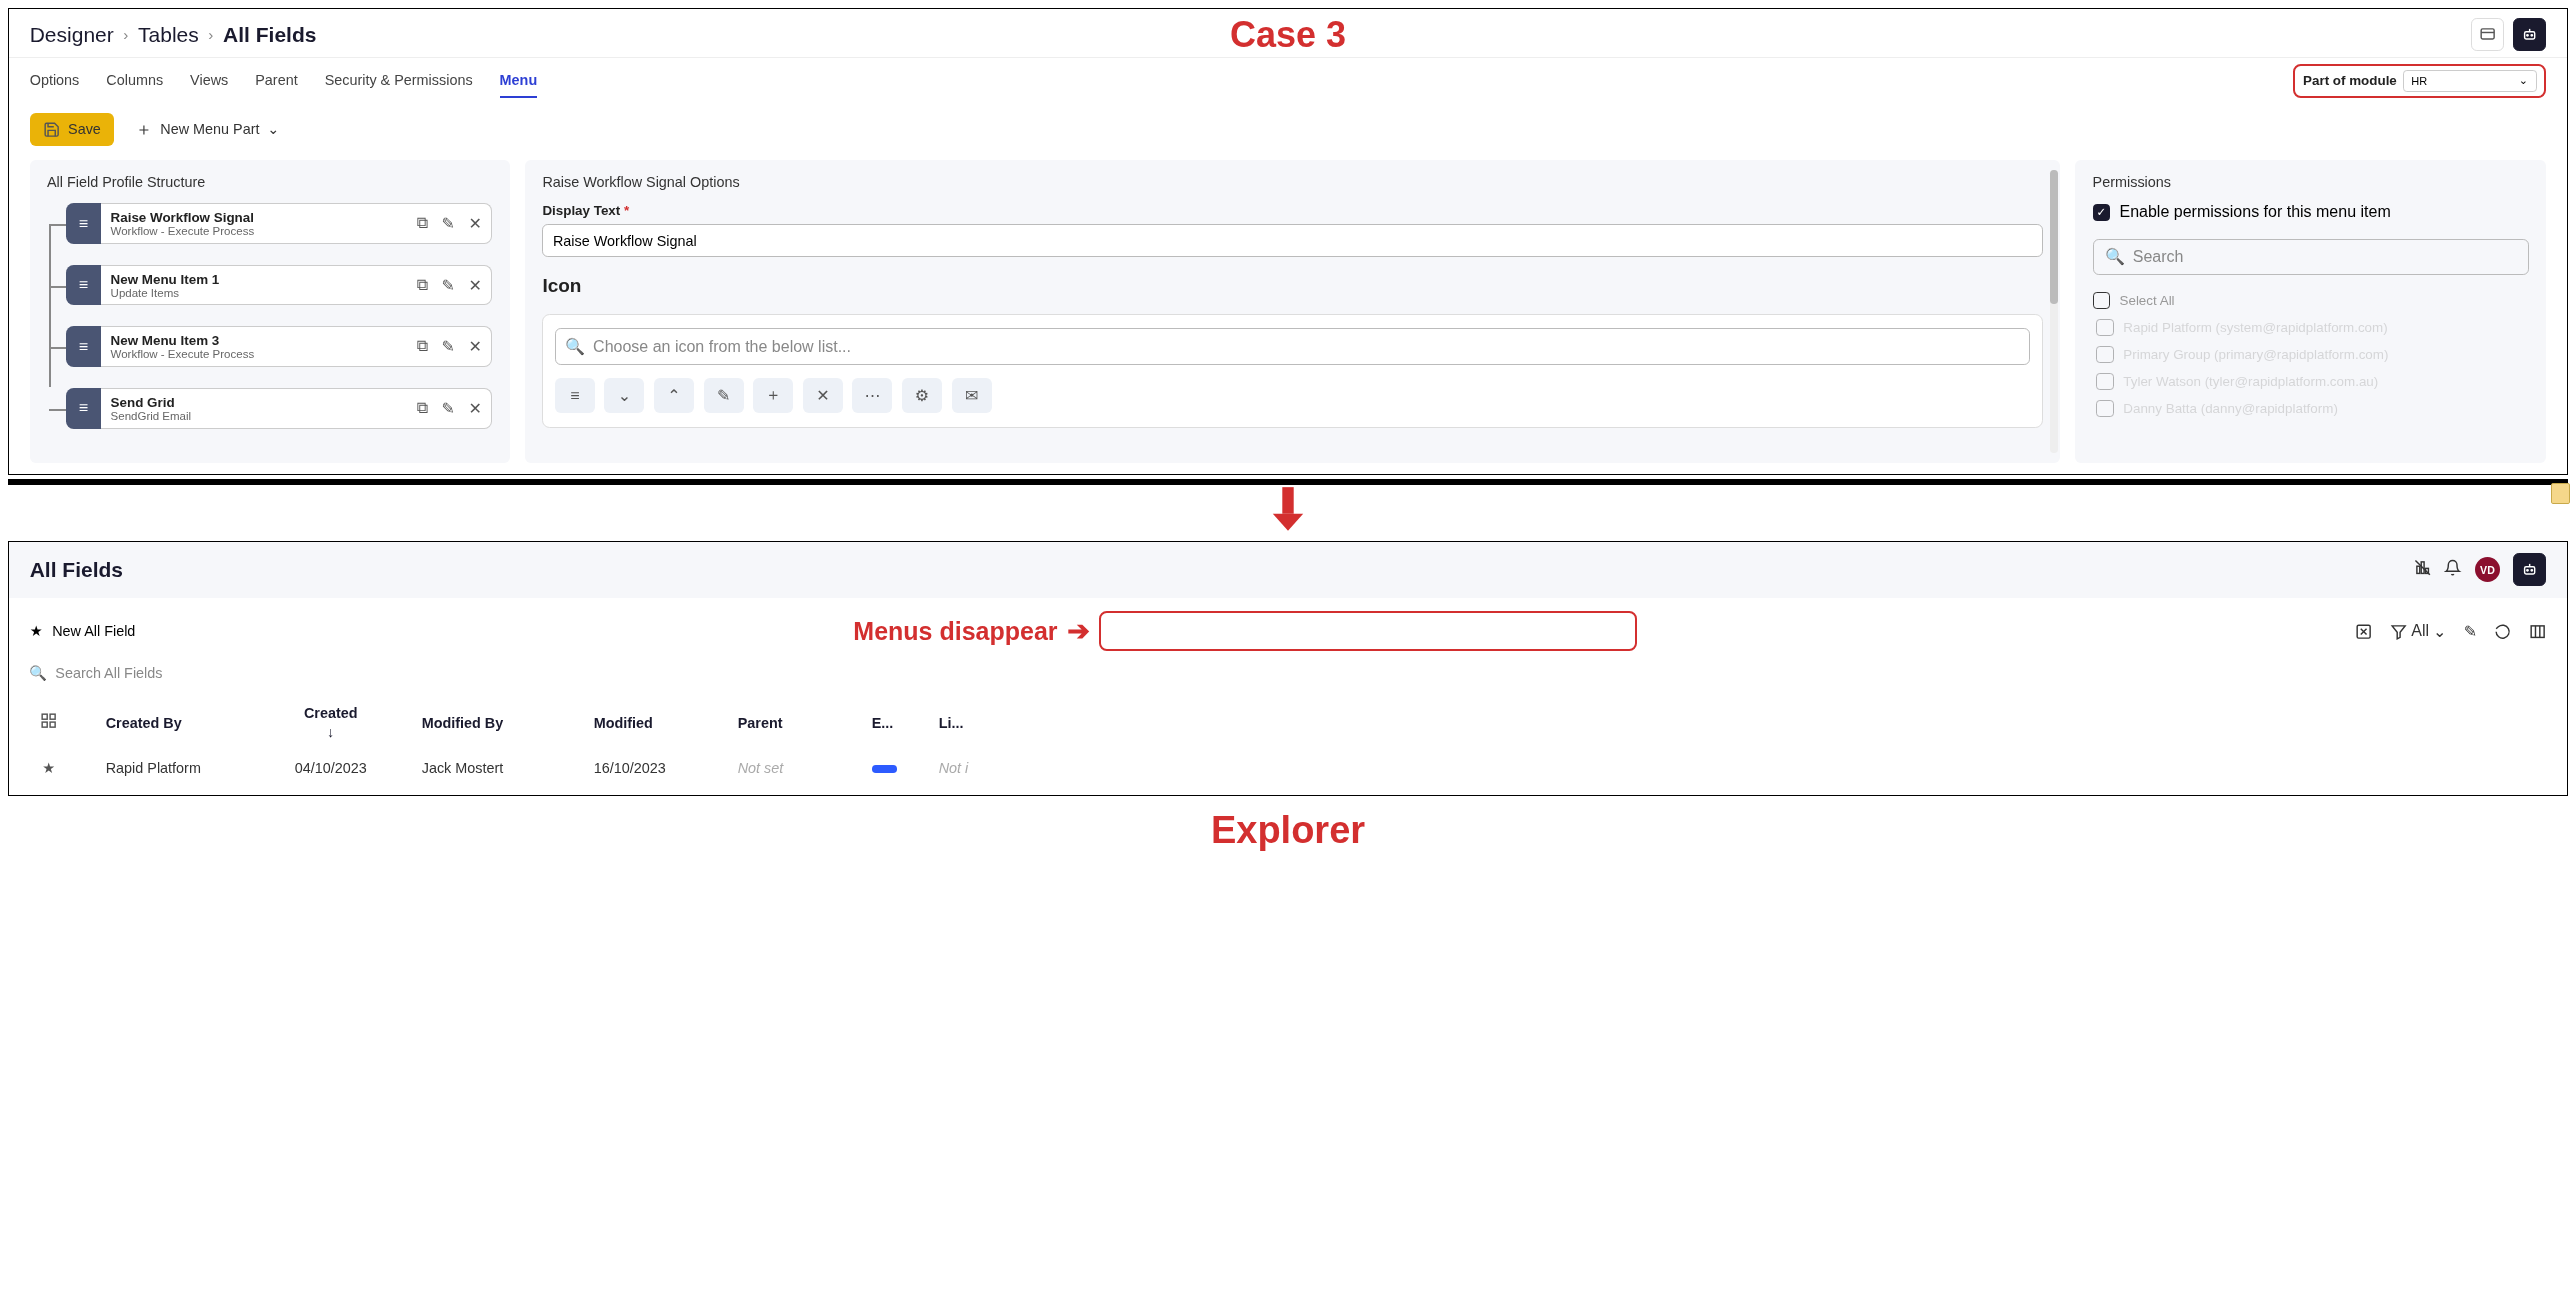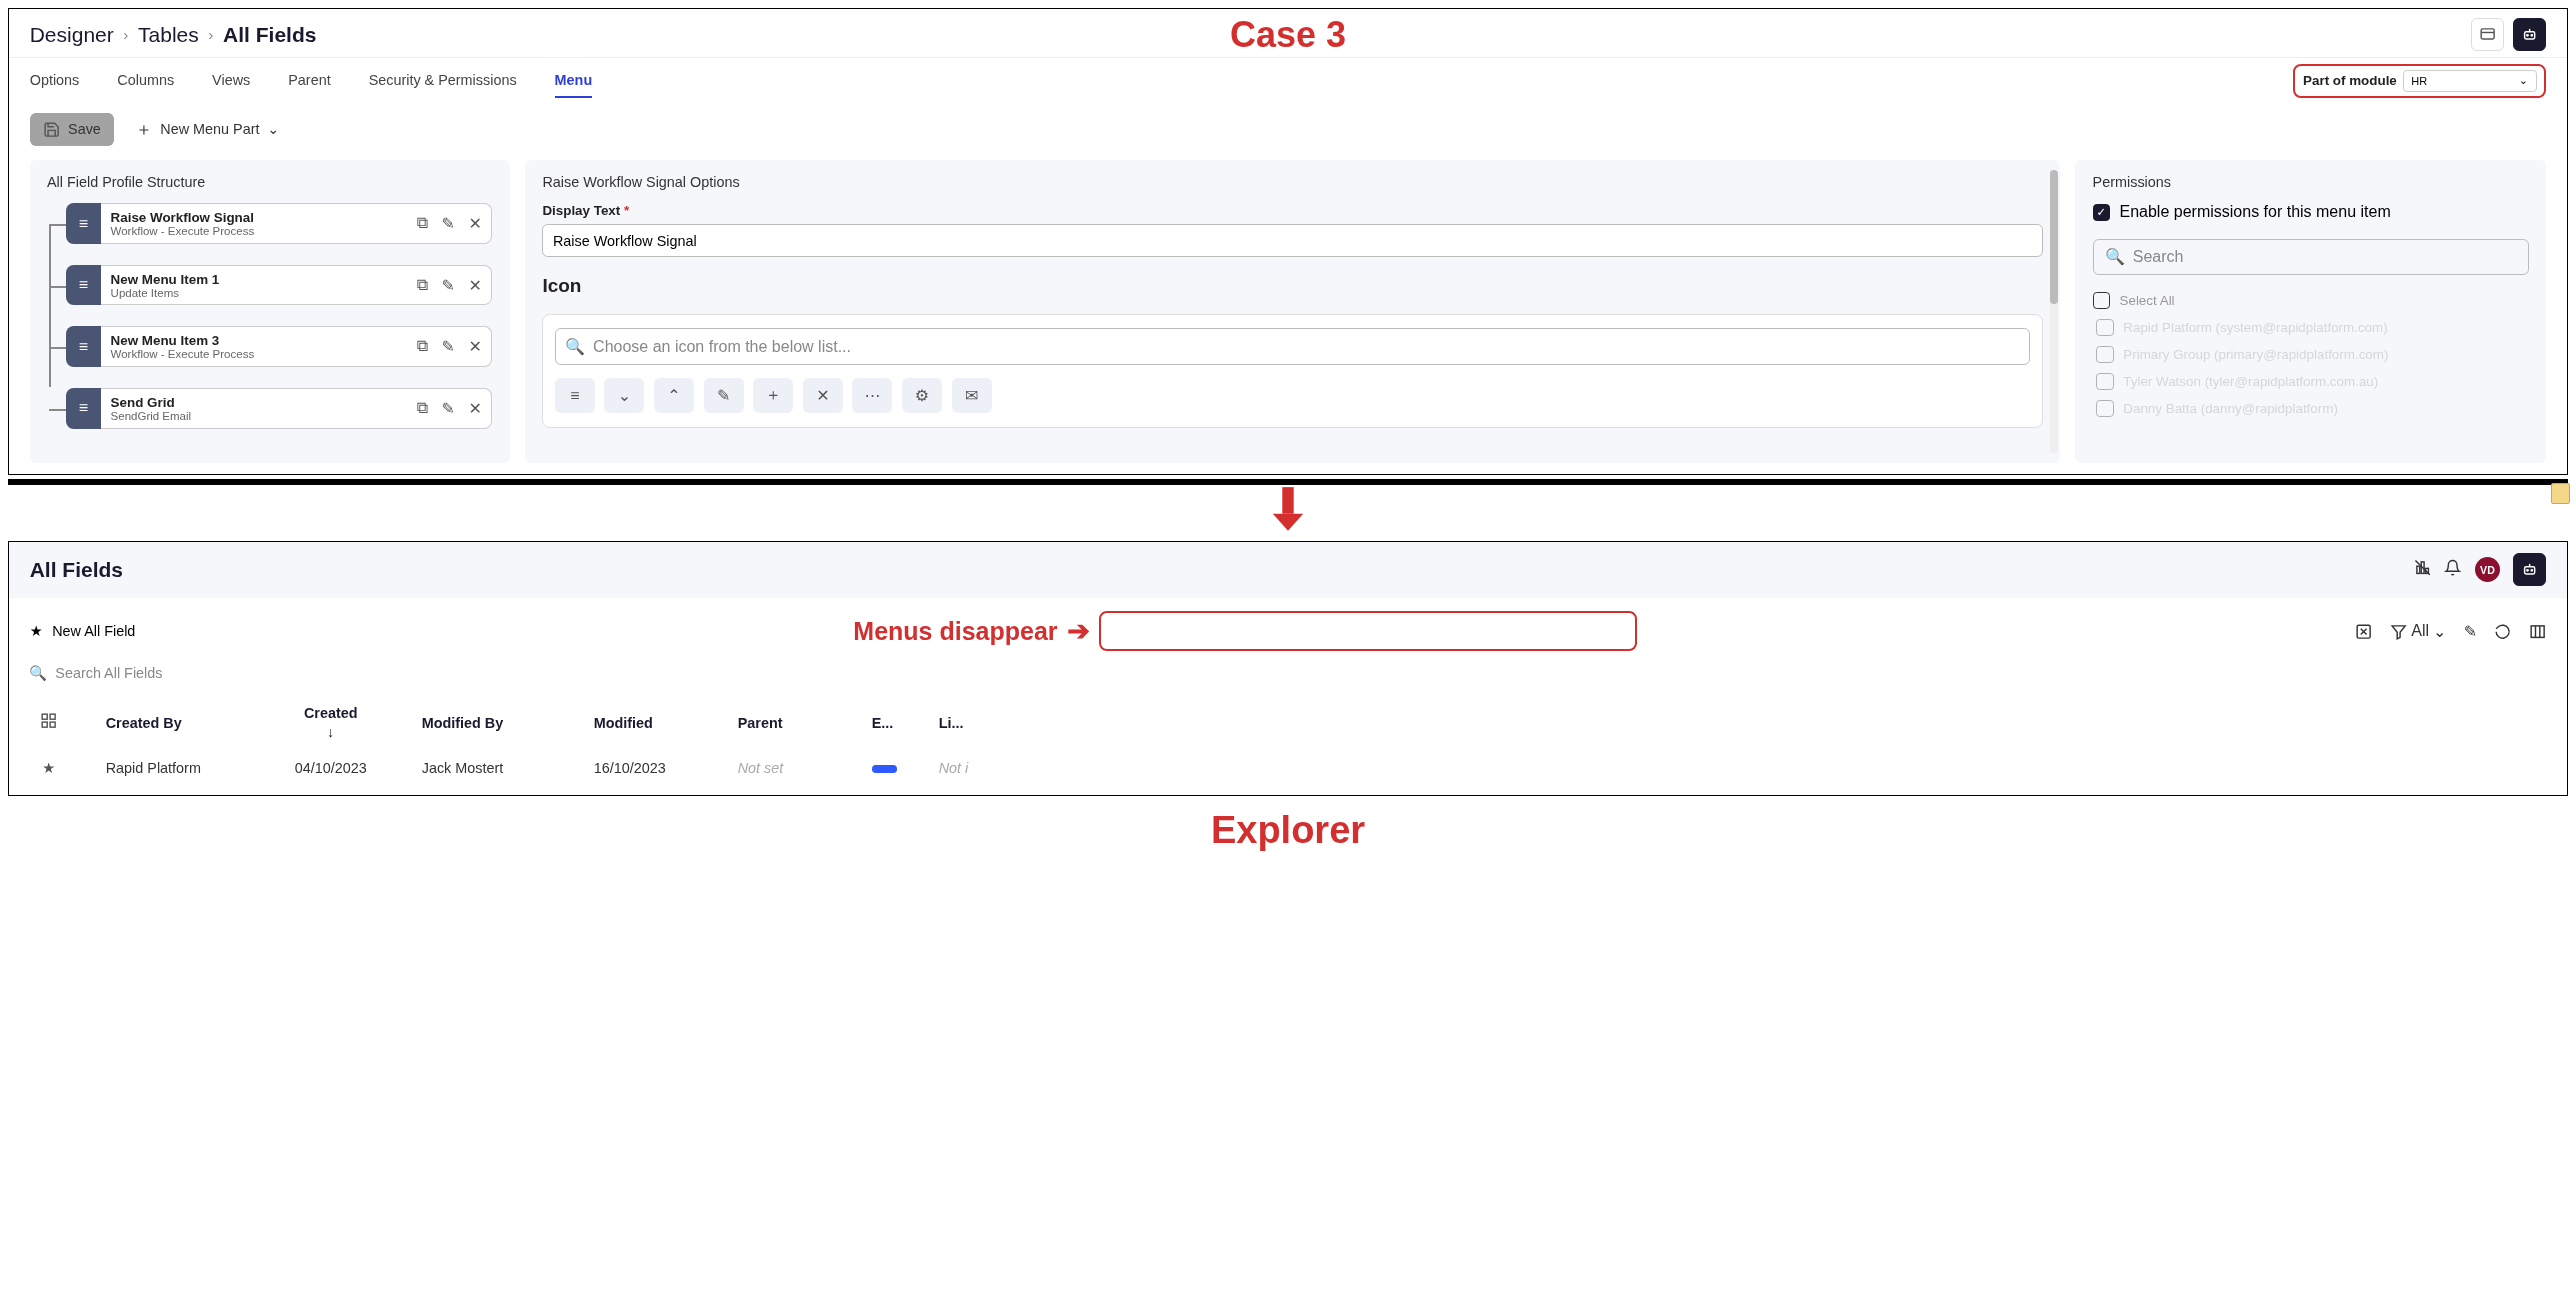--- a/index.html
+++ b/index.html
@@ -8,28 +8,28 @@
 .header-row { display: flex; align-items: center; justify-content: space-between; padding: 9.6px 21px 5.8px 21px; }
 .breadcrumb { display: flex; align-items: center; gap: 9.6px; font-size: 21px; color: #1a1a2e; }
 .breadcrumb .crumb { font-weight: 500; }
 .breadcrumb .crumb.active { font-weight: 700; }
 .breadcrumb .chev { color: #888; font-size: 15.4px; }
 .case-title { color: #d32f2f; font-size: 36px; font-weight: 800; position: absolute; left: 50%; transform: translateX(-50%); top: 5.8px; }
 .header-right { display: flex; gap: 9.6px; align-items: center; }
 .icon-btn { width: 33px; height: 33px; border: 1px solid #ddd; border-radius: 5.8px; display: flex; align-items: center; justify-content: center; cursor: pointer; background: #fff; }
 .icon-btn.dark { background: #1a1a2e; border-color: #1a1a2e; color: #fff; }
 .tabs-row { display: flex; align-items: center; justify-content: space-between; padding: 5.8px 21px 0 21px; border-top: 1px solid #eee; }
-.tabs { display: flex; gap: 38px; }
+.tabs { display: flex; gap: 27px; }
 .tab { font-size: 14.4px; color: #444; padding: 7.7px 0; cursor: pointer; }
 .tab.active { color: #2d3fd4; font-weight: 600; border-bottom: 2.9px solid #2d3fd4; }
 .module-box { border: 2.9px solid #d32f2f; border-radius: 7.7px; padding: 3.8px 7.7px; display: flex; align-items: center; gap: 5.8px; }
 .module-label { font-size: 13.4px; font-weight: 700; color: #222; white-space: nowrap; }
 .module-select { border: 1px solid #ccc; border-radius: 3.8px; padding: 3.8px 7.7px; min-width: 134px; display: flex; justify-content: space-between; align-items: center; font-size: 11px; }
 .toolbar-row { display: flex; align-items: center; gap: 11.5px; padding: 11.5px 21px; }
-.save-btn { background: #a3a3a3; border: none; border-radius: 5.8px; padding: 7.7px 13.4px; display: flex; align-items: center; gap: 7.7px; font-size: 14.4px; cursor: pointer; color: #333; }
+.save-btn { background: #eab308; border: none; border-radius: 5.8px; padding: 7.7px 13.4px; display: flex; align-items: center; gap: 7.7px; font-size: 14.4px; cursor: pointer; color: #333; }
 .newmenu-btn { background: #fff; border: none; padding: 7.7px 9.6px; display: flex; align-items: center; gap: 7.7px; font-size: 14.4px; cursor: pointer; color: #333; }
 .panels { display: flex; gap: 0; padding: 0 21px 11.5px 21px; }
 .panel { background: #f6f7fa; border-radius: 5.8px; padding: 13.4px 17.3px; }
 .panel.left { flex: 0 0 480px; margin-right: 15.4px; }
 .panel.mid { flex: 1; margin-right: 15.4px; position: relative; }
 .panel.right { flex: 0 0 471px; }
 .panel-title { font-size: 14.4px; color: #333; margin-bottom: 13.4px; }
 .tree { position: relative; padding-left: 19px; }
 .tree-item { display: flex; align-items: stretch; margin-bottom: 21px; position: relative; }
 .tree-item::before { content: ''; position: absolute; left: -17.3px; top: 21px; width: 17.3px; height: 1.9px; background: #888; }

